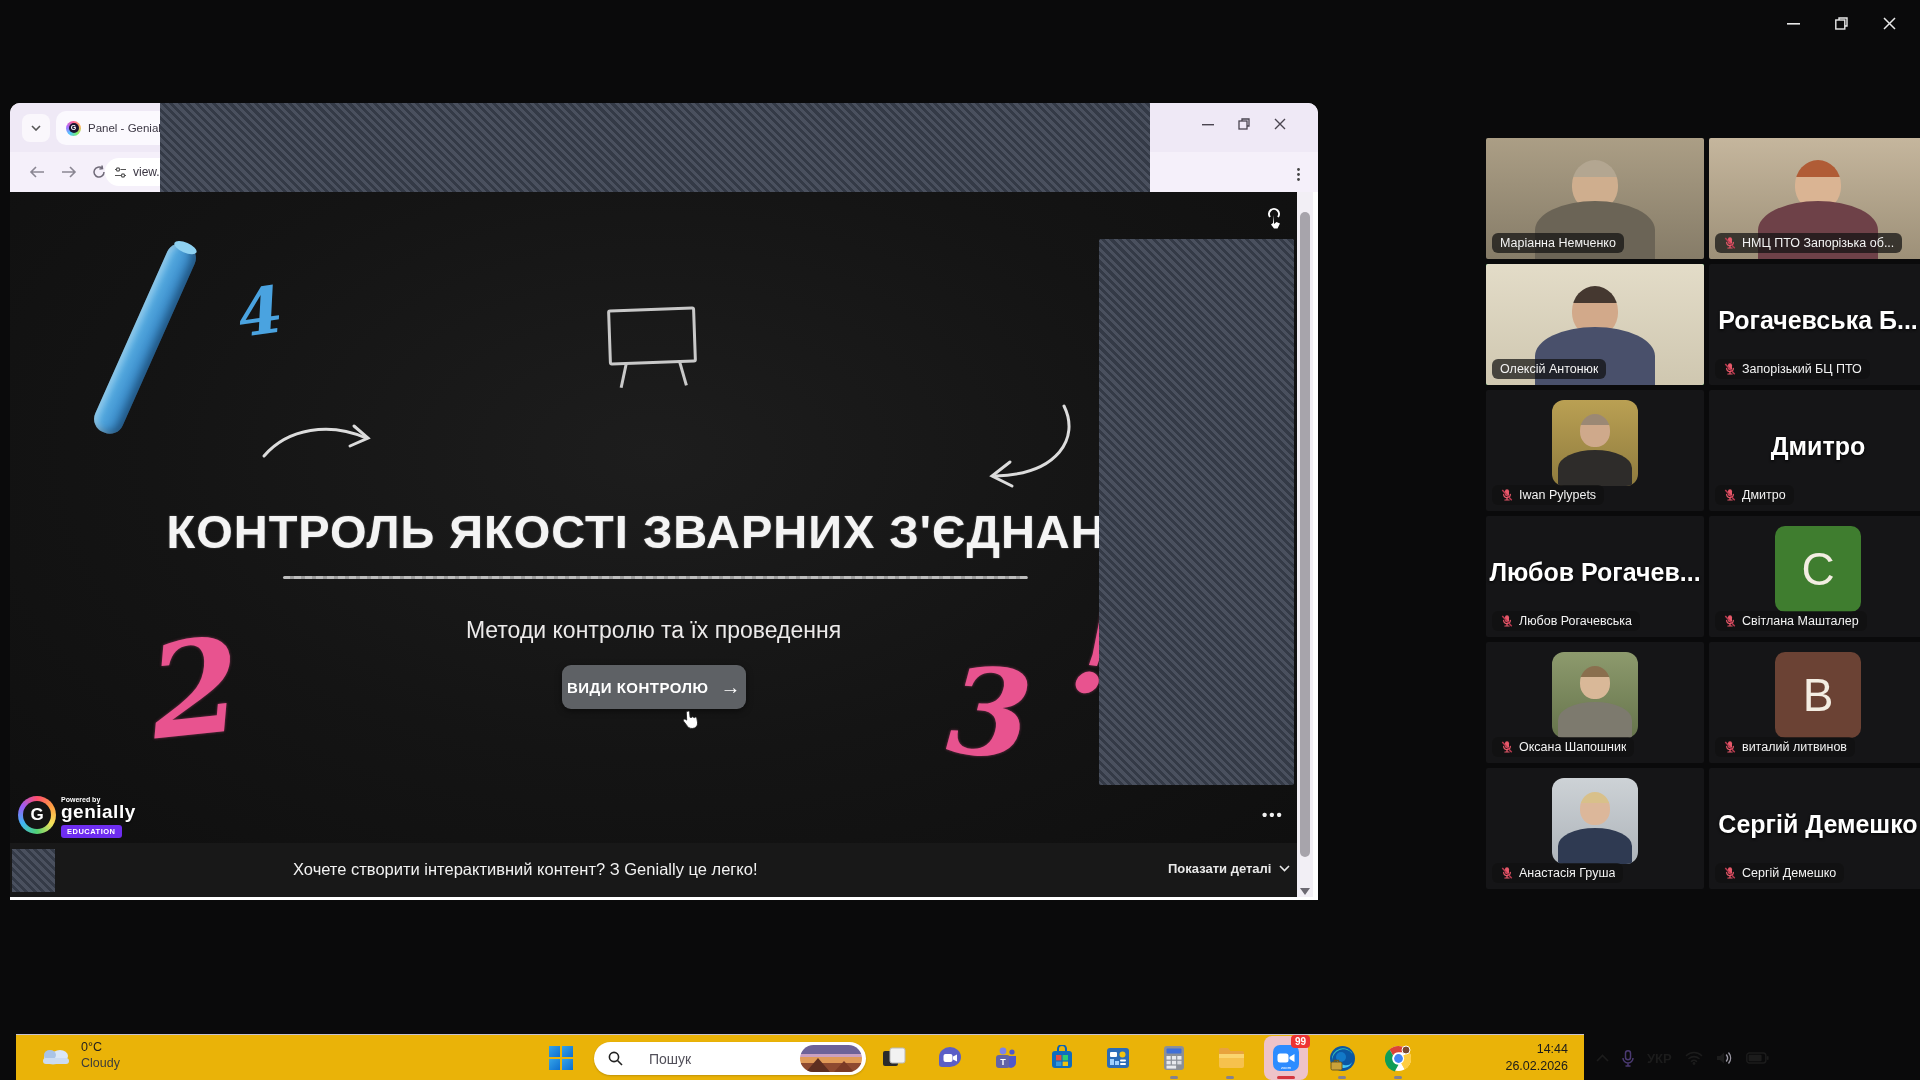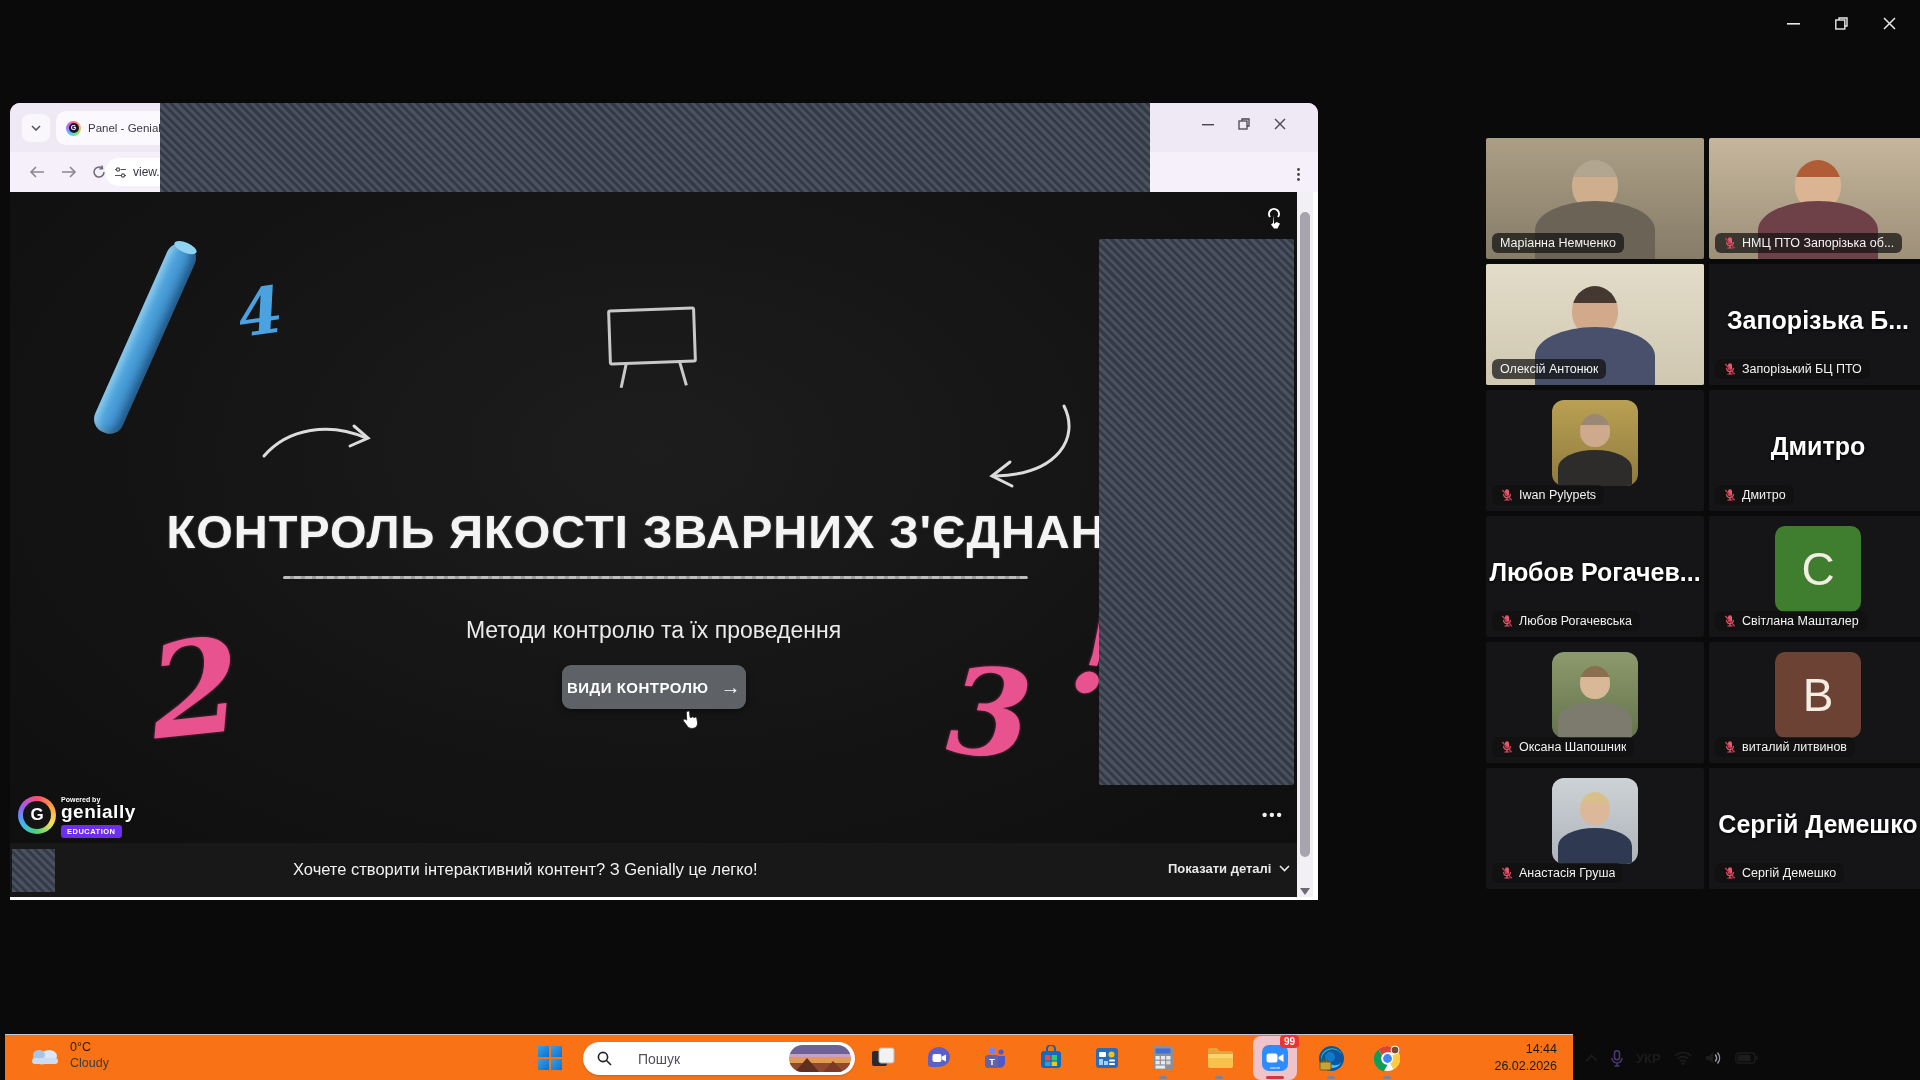--- a/index.html
+++ b/index.html
@@ -121,21 +121,21 @@
   .videobg { position:absolute; inset:0; }
   .sq-avatar { position:absolute; left:50%; top:44%; transform:translate(-50%,-50%); width:86px; height:86px;
                border-radius:12px; overflow:hidden; }
   .letter-avatar { position:absolute; left:50%; top:44%; transform:translate(-50%,-50%); width:86px; height:86px;
                    border-radius:10px; display:flex; align-items:center; justify-content:center;
                    color:#f3ede2; font-size:46px; }
   .sil-head { position:absolute; left:50%; transform:translateX(-50%); border-radius:50% 50% 46% 46%; }
   .sil-body { position:absolute; left:50%; transform:translateX(-50%); border-radius:50% 50% 0 0; }
 
   
-  #taskbar { position:absolute; left:5px; bottom:0; width:1568px; height:46px; background:#f97316;
+  #taskbar { position:absolute; left:16px; bottom:0; width:1568px; height:46px; background:#eab308;
              border-top:1px solid #c7c4d2; }
   .weather { position:absolute; left:24px; top:4px; display:flex; gap:9px; align-items:center; }
   .weather-txt div { font-size:12.5px; color:#1e1e1e; line-height:16px; }
   .startbtn { position:absolute; left:533px; top:11px; width:25px; height:25px; display:grid;
               grid-template-columns:11px 11px; grid-template-rows:11px 11px; gap:2px; }
   .startbtn i { background:linear-gradient(135deg,#35a3e8,#0d6fd0); }
   .searchbox { position:absolute; left:578px; top:7px; width:272px; height:33px; background:#ffffff;
                border-radius:17px; display:flex; align-items:center; padding:0 4px 0 14px;
                box-shadow:0 1px 2px rgba(0,0,0,.18); }
   .searchbox .ph { font-size:14px; color:#52505a; margin-left:26px; flex:1; }
@@ -363,21 +363,21 @@
         <div class="videobg" style="background:linear-gradient(180deg,#e3dcc8,#cfc7b0);position:absolute;inset:0;">
           <span class="sil-head" style="width:46px;height:50px;top:18%;background:linear-gradient(180deg,#453830 0 34%,#d2a98a 34%);"></span>
           <span class="sil-body" style="width:120px;height:58px;bottom:0;background:#49506b;"></span>
         </div>
         <div class="tile-label">
           <span>Олексій Антонюк</span>
         </div>
       </div>
       <div class="tile">
         <div class="center-name">
-          <span>Запорізька Б...</span>
+          <span>Рогачевська Б...</span>
         </div>
         <div class="tile-label">
           <svg width="14" height="14" viewBox="0 0 16 16">
             <path d="M8 1.3a2.3 2.3 0 0 1 2.3 2.3v3.5a2.3 2.3 0 1 1-4.6 0V3.6A2.3 2.3 0 0 1 8 1.3z" fill="#e8596a"></path>
             <path d="M3.5 7.2a.7.7 0 0 1 1.4 0 3.1 3.1 0 0 0 6.2 0 .7.7 0 0 1 1.4 0 4.5 4.5 0 0 1-3.8 4.4v1.4h1.7a.7.7 0 1 1 0 1.4H5.6a.7.7 0 1 1 0-1.4h1.7v-1.4A4.5 4.5 0 0 1 3.5 7.2z" fill="#e8596a"></path>
             <line x1="2.6" y1="2.2" x2="13.4" y2="14" stroke="#b93a50" stroke-width="1.7"></line>
           </svg>
           <span>Запорізький БЦ ПТО</span>
         </div>
       </div>

